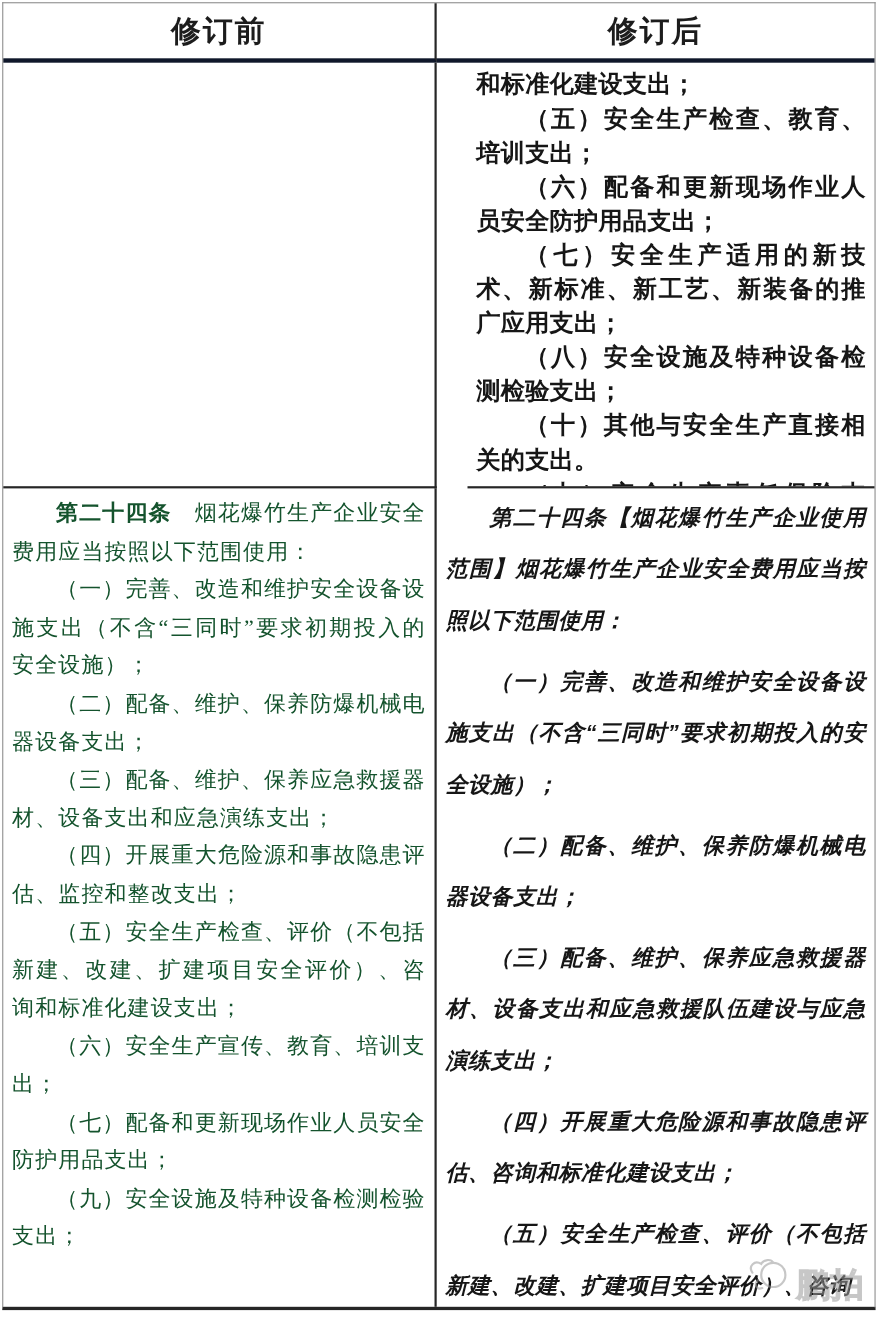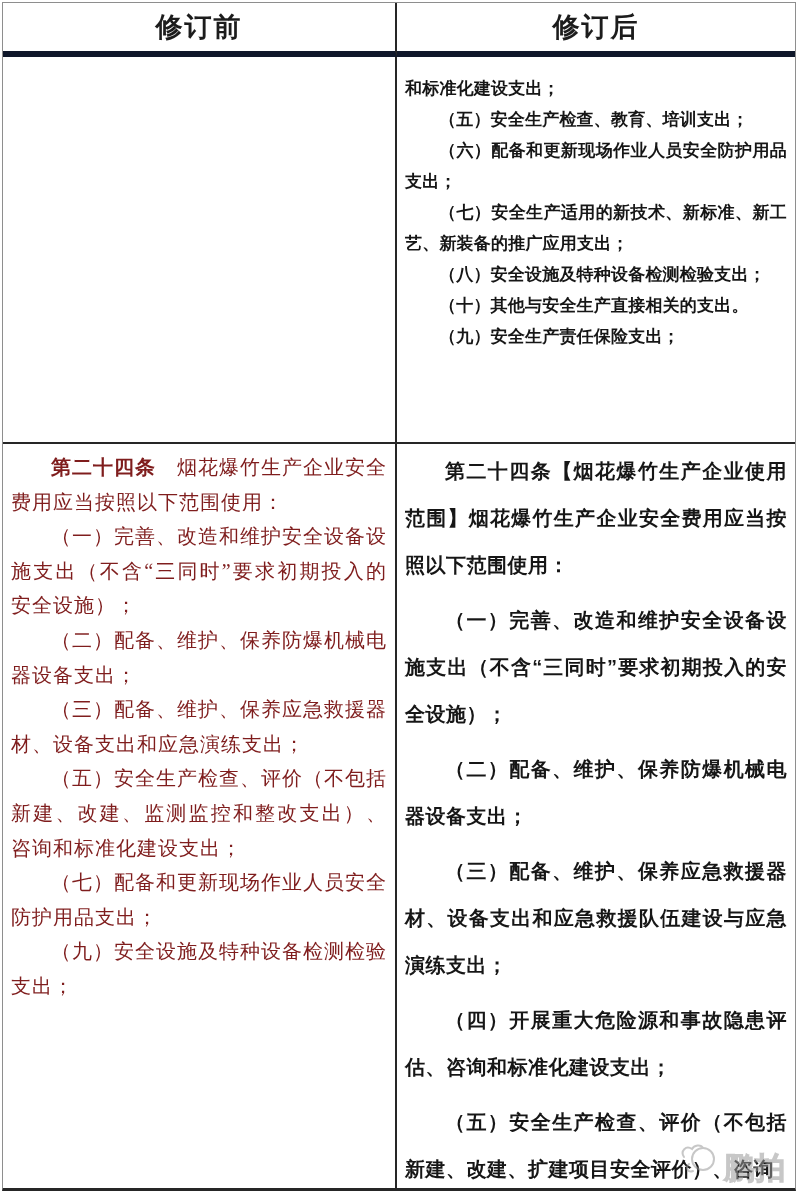--- a/index.html
+++ b/index.html
@@ -17,49 +17,51 @@
     border-bottom:3px solid #262626;
     box-sizing:border-box;
     display:grid;
     grid-template-columns:394px 1fr;
     grid-template-rows:54px 387px 1fr;
     background:#ffffff;
   }
   .cell{box-sizing:border-box;overflow:hidden;}
   .col-left{border-right:2px solid #262626;}
   .hdr{
-    border-bottom:6px solid #0f172a;
+    border-bottom:4px solid #0f172a;
     display:flex;align-items:center;justify-content:center;
     font-family:Liberation Sans, sans-serif;
     font-weight:700;font-size:27px;letter-spacing:2px;color:#1c1c1c;
   }
   .r1{border-bottom:2px solid #262626;}
   .cell p{margin:0;text-indent:2em;}
   .cell p.cont{text-indent:0;}
   
   .before-body{
     font-family:"Liberation Serif","DejaVu Serif",serif;
     font-size:20px;line-height:34.6px;letter-spacing:1px;
     text-align:justify;
-    padding:6px 8px 0 8px;color:#7f1d1d;
+    padding:6px 8px 0 8px;color:#14532d;
   }
   .before-body b{letter-spacing:1px;}
   
   .after-body{
     font-family:"Liberation Sans","DejaVu Sans",sans-serif;
     font-weight:700;color:#161616;
     text-align:justify;
   }
   .after-top{
-    font-size:17px;line-height:31px;letter-spacing:0.2px;
-    padding:16px 8px 0 8px;
+    font-size:22px;line-height:31px;letter-spacing:0.2px;
+    padding:4px 8px 0 8px;
+    margin-left:28px;
   }
   .after-main{
     font-size:20px;line-height:47px;letter-spacing:0.5px;
     padding:4px 8px 0 8px;
+    font-style:italic;
   }
   .after-main p + p{margin-top:8px;}
   .watermark{
     position:absolute;right:14px;bottom:9px;
     display:flex;align-items:center;gap:2px;
     opacity:0.55;pointer-events:none;
   }
   .watermark .wm-text{
     font-family:"Liberation Sans","DejaVu Sans",sans-serif;
     font-weight:700;font-size:30px;letter-spacing:1px;
@@ -91,21 +93,23 @@
       <p>（八）安全设施及特种设备检测检验支出；</p>
       <p>（十）其他与安全生产直接相关的支出。</p>
       <p>（九）安全生产责任保险支出；</p>
     </div>
 
     <div class="cell before-body col-left">
       <p><b>第二十四条</b><span>　烟花爆竹生产企业安全费用应当按照以下范围使用：</span></p>
       <p>（一）完善、改造和维护安全设备设施支出（不含“三同时”要求初期投入的安全设施）；</p>
       <p>（二）配备、维护、保养防爆机械电器设备支出；</p>
       <p>（三）配备、维护、保养应急救援器材、设备支出和应急演练支出；</p>
-      <p>（五）安全生产检查、评价（不包括新建、改建、监测监控和整改支出）、咨询和标准化建设支出；</p>
+      <p>（四）开展重大危险源和事故隐患评估、监控和整改支出；</p>
+      <p>（五）安全生产检查、评价（不包括新建、改建、扩建项目安全评价）、咨询和标准化建设支出；</p>
+      <p>（六）安全生产宣传、教育、培训支出；</p>
       <p>（七）配备和更新现场作业人员安全防护用品支出；</p>
       <p>（九）安全设施及特种设备检测检验支出；</p>
     </div>
 
     <div class="cell after-body after-main">
       <p><b>第二十四条</b><span>【烟花爆竹生产企业使用范围】烟花爆竹生产企业安全费用应当按照以下范围使用：</span></p>
       <p>（一）完善、改造和维护安全设备设施支出（不含“三同时”要求初期投入的安全设施）；</p>
       <p>（二）配备、维护、保养防爆机械电器设备支出；</p>
       <p>（三）配备、维护、保养应急救援器材、设备支出和应急救援队伍建设与应急演练支出；</p>
       <p>（四）开展重大危险源和事故隐患评估、咨询和标准化建设支出；</p>

